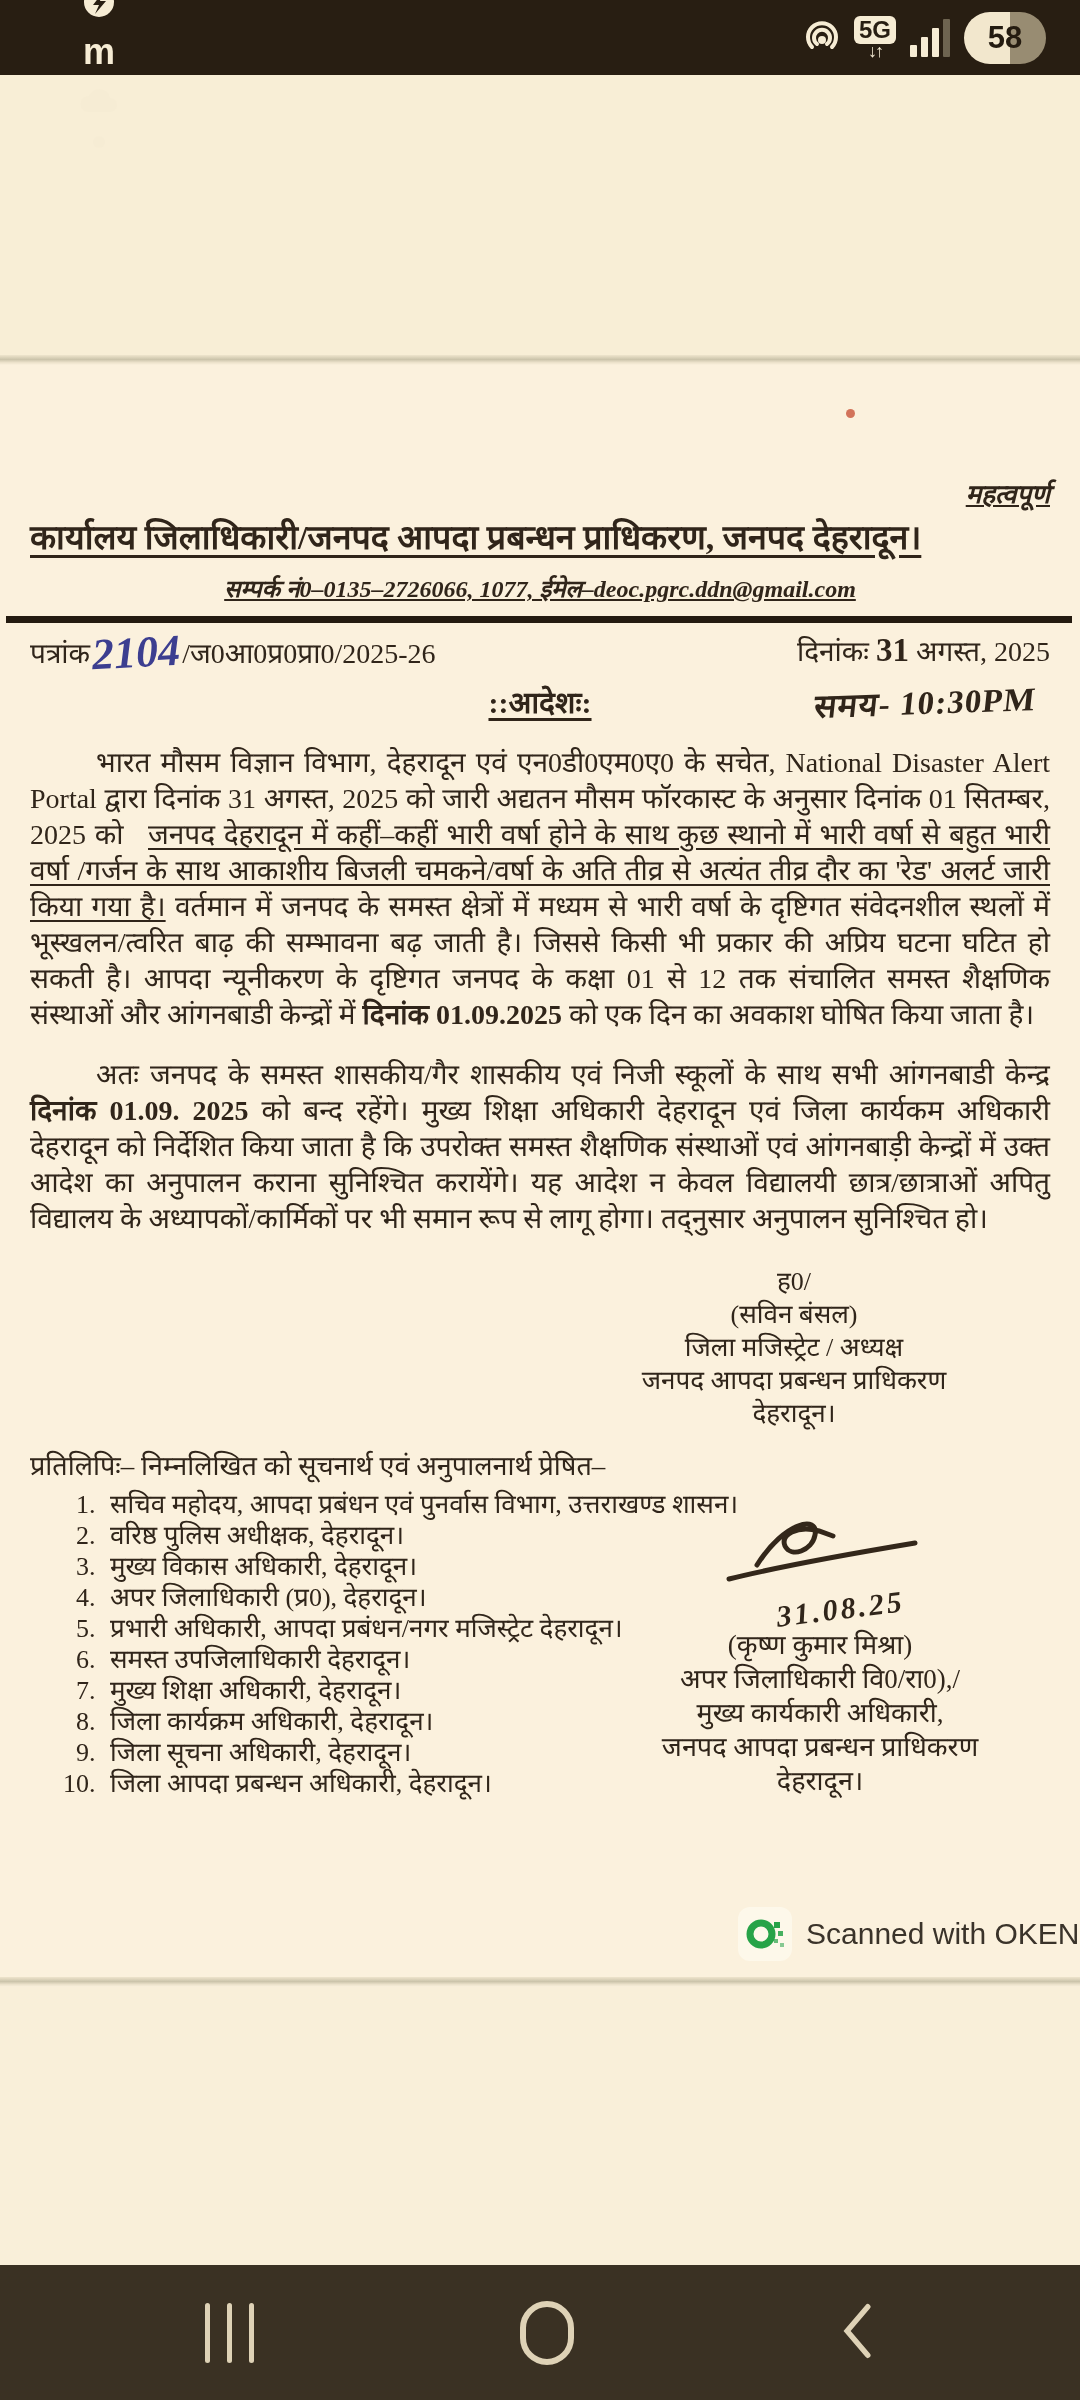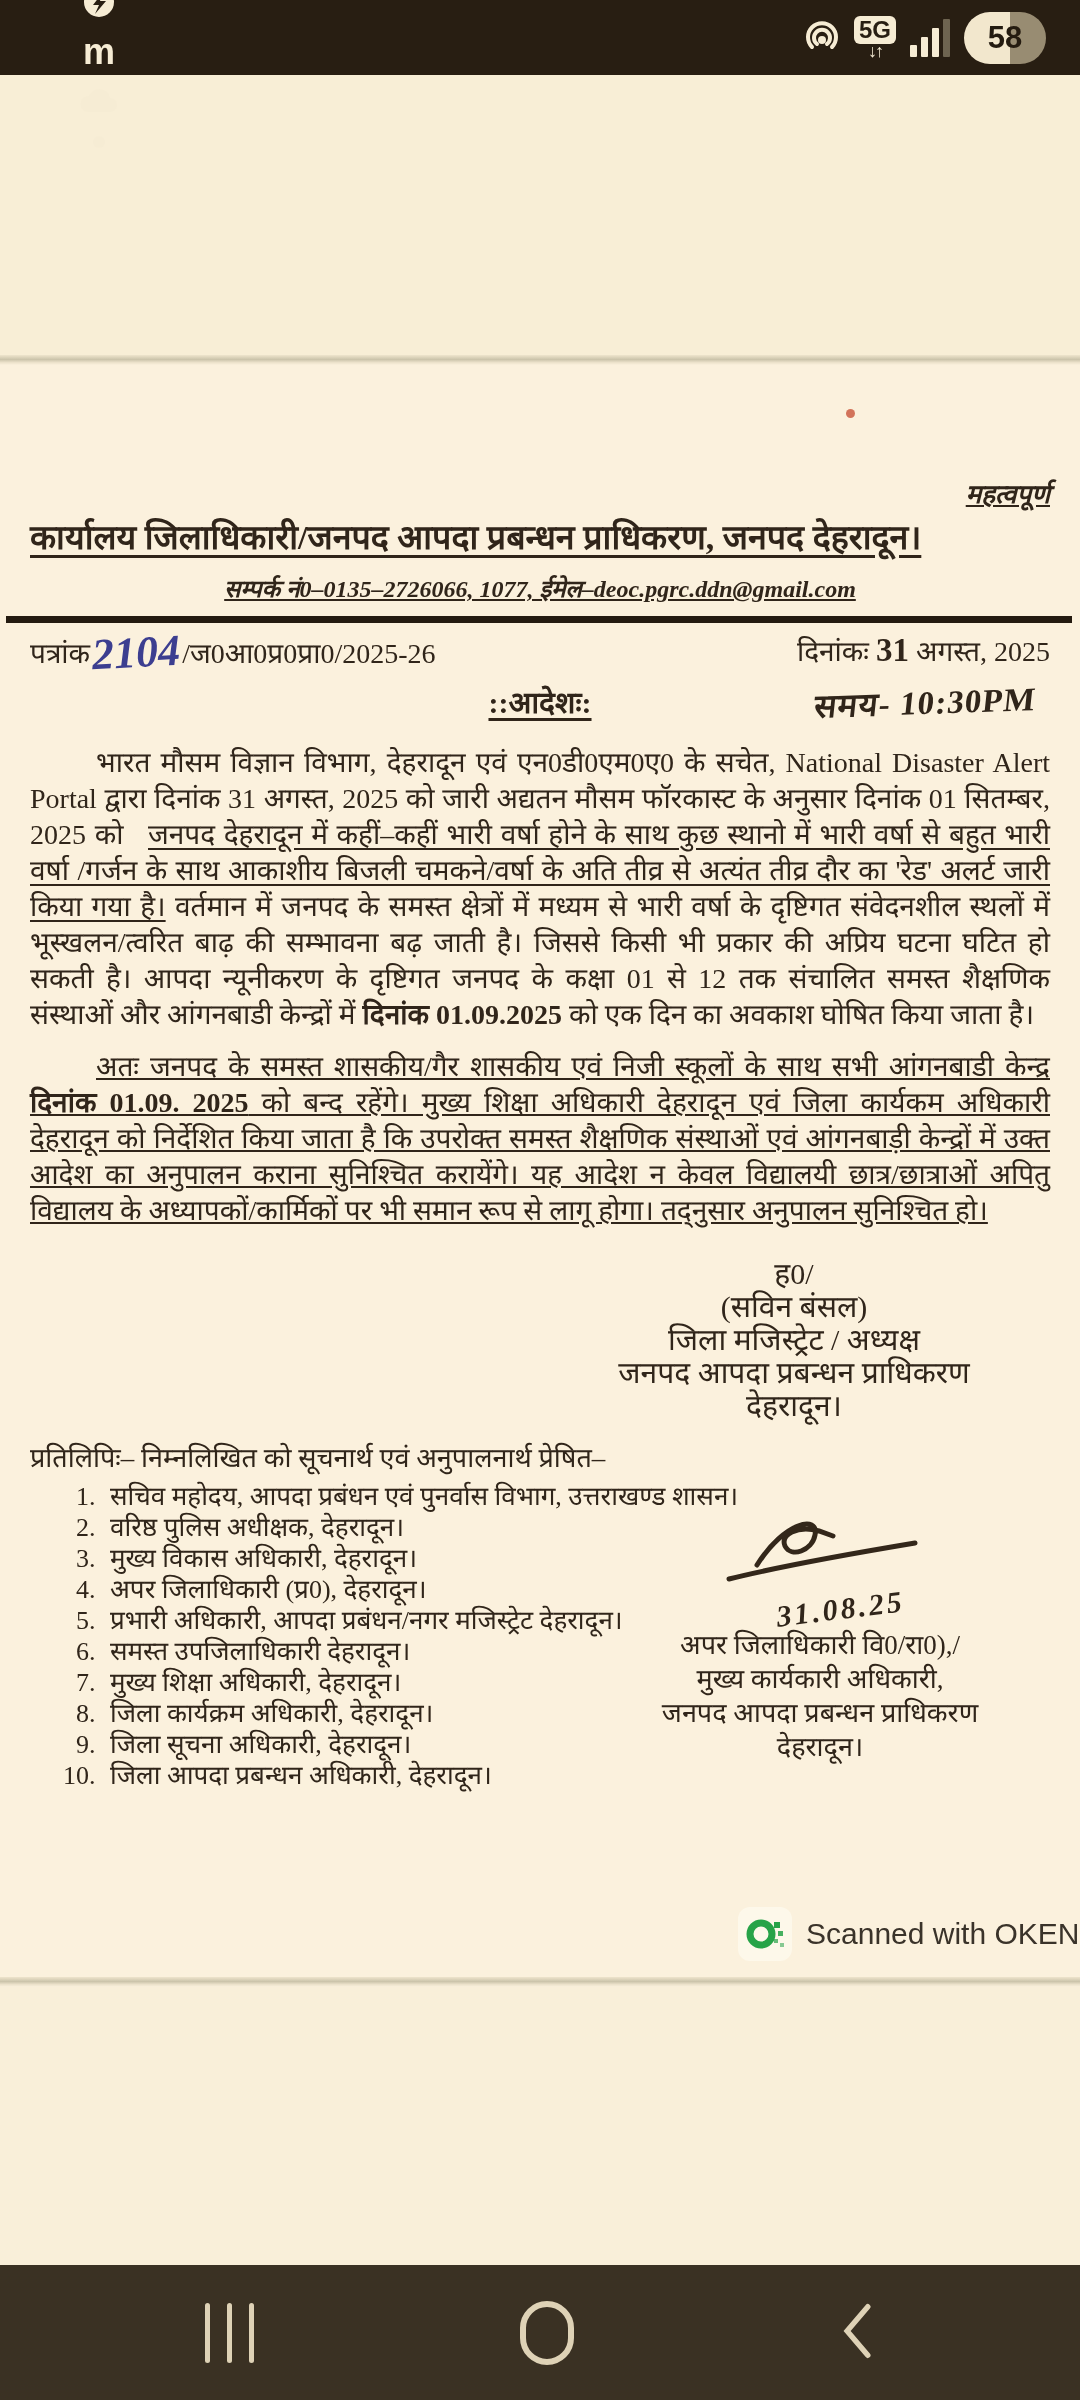--- a/index.html
+++ b/index.html
@@ -36,24 +36,24 @@
   .doc-title { margin-top:2px; text-align:left; font-size:34px; font-weight:700; text-decoration:underline; text-underline-offset:6px; }
   .doc-contact { margin-top:12px; text-align:center; font-size:24px; font-weight:700; font-style:italic; text-decoration:underline; }
   .rule { height:7px; background:#241b10; margin:12px -22px 0 -24px; }
   .ref-row { display:flex; justify-content:space-between; align-items:flex-start; margin-top:8px; font-size:28px; }
   .ink { display:inline-block; color:#3c3e90; font-size:44px; font-weight:600; font-style:italic; transform:rotate(-3deg); position:relative; top:4px; margin:0 2px; line-height:0.8; }
   .hand31 { font-size:33px; font-weight:600; }
   .order-row { position:relative; margin-top:10px; text-align:center; height:52px; }
   .order-head { font-size:30px; font-weight:700; text-decoration:underline; text-underline-offset:5px; }
   .time-note { position:absolute; right:14px; top:-2px; font-size:33px; font-weight:700; letter-spacing:1px; transform:skewX(-8deg) rotate(-2deg); }
   .para { font-size:28px; line-height:36px; text-align:justify; text-indent:66px; margin-top:12px; }
-  .para.second { margin-top:16px;text-decoration:underline; }
+  .para.second { margin-top:24px; }
   .u { text-decoration:underline; text-underline-offset:4px;margin-left:16px; }
   .b { font-weight:700; }
-  .sig1 { width:440px; margin:28px 36px 0 auto; text-align:center; font-size:30px; line-height:33px; }
+  .sig1 { width:440px; margin:28px 36px 0 auto; text-align:center; font-size:26px; line-height:33px; }
   .copies { margin-top:16px; font-size:26px; }
   .copies-head { font-size:27px; }
   .copies ol { list-style:decimal; margin:6px 0 0 0; padding-left:72px; line-height:31px; }
   .copies li { padding-left:8px; }
 
   .sig2 { position:absolute; top:1148px; right:30px; width:460px; text-align:center; font-size:27px; line-height:34px; }
   .sig2 .sign { margin-bottom:-6px; }
   .sign-date { display:inline-block; transform:rotate(-7deg); font-size:30px; font-weight:700; font-style:italic; letter-spacing:3px; margin:-16px 0 2px 40px; }
 
   .oken { position:absolute; left:738px; right:0; bottom:16px; display:flex; align-items:center; gap:14px; overflow:hidden; white-space:nowrap; font-family:"Liberation Sans","DejaVu Sans",sans-serif; }
@@ -165,20 +165,21 @@
     </div>
 
     <div class="sig2">
       <div class="sign">
         <svg width="210" height="78" viewBox="0 0 210 78">
           <path d="M42 52 C70 8, 104 2, 100 22 C97 38, 76 45, 70 33 C65 22, 82 12, 104 18 L118 23" stroke="#33271a" stroke-width="5" fill="none" stroke-linecap="round"></path>
           <path d="M14 66 C70 52, 140 40, 200 30" stroke="#33271a" stroke-width="5" fill="none" stroke-linecap="round"></path>
         </svg>
       </div>
       <div><span class="sign-date">31.08.25</span></div>
+      <div>(कृष्ण कुमार मिश्रा)</div>
       <div>अपर जिलाधिकारी वि0/रा0),/</div>
       <div>मुख्य कार्यकारी अधिकारी,</div>
       <div>जनपद आपदा प्रबन्धन प्राधिकरण</div>
       <div>देहरादून।</div>
     </div>
 
     <div class="oken">
       <span class="oken-badge">
         <svg width="44" height="44" viewBox="0 0 44 44">
           <circle cx="18" cy="22" r="11" stroke="#27a348" stroke-width="7" fill="none"></circle>

